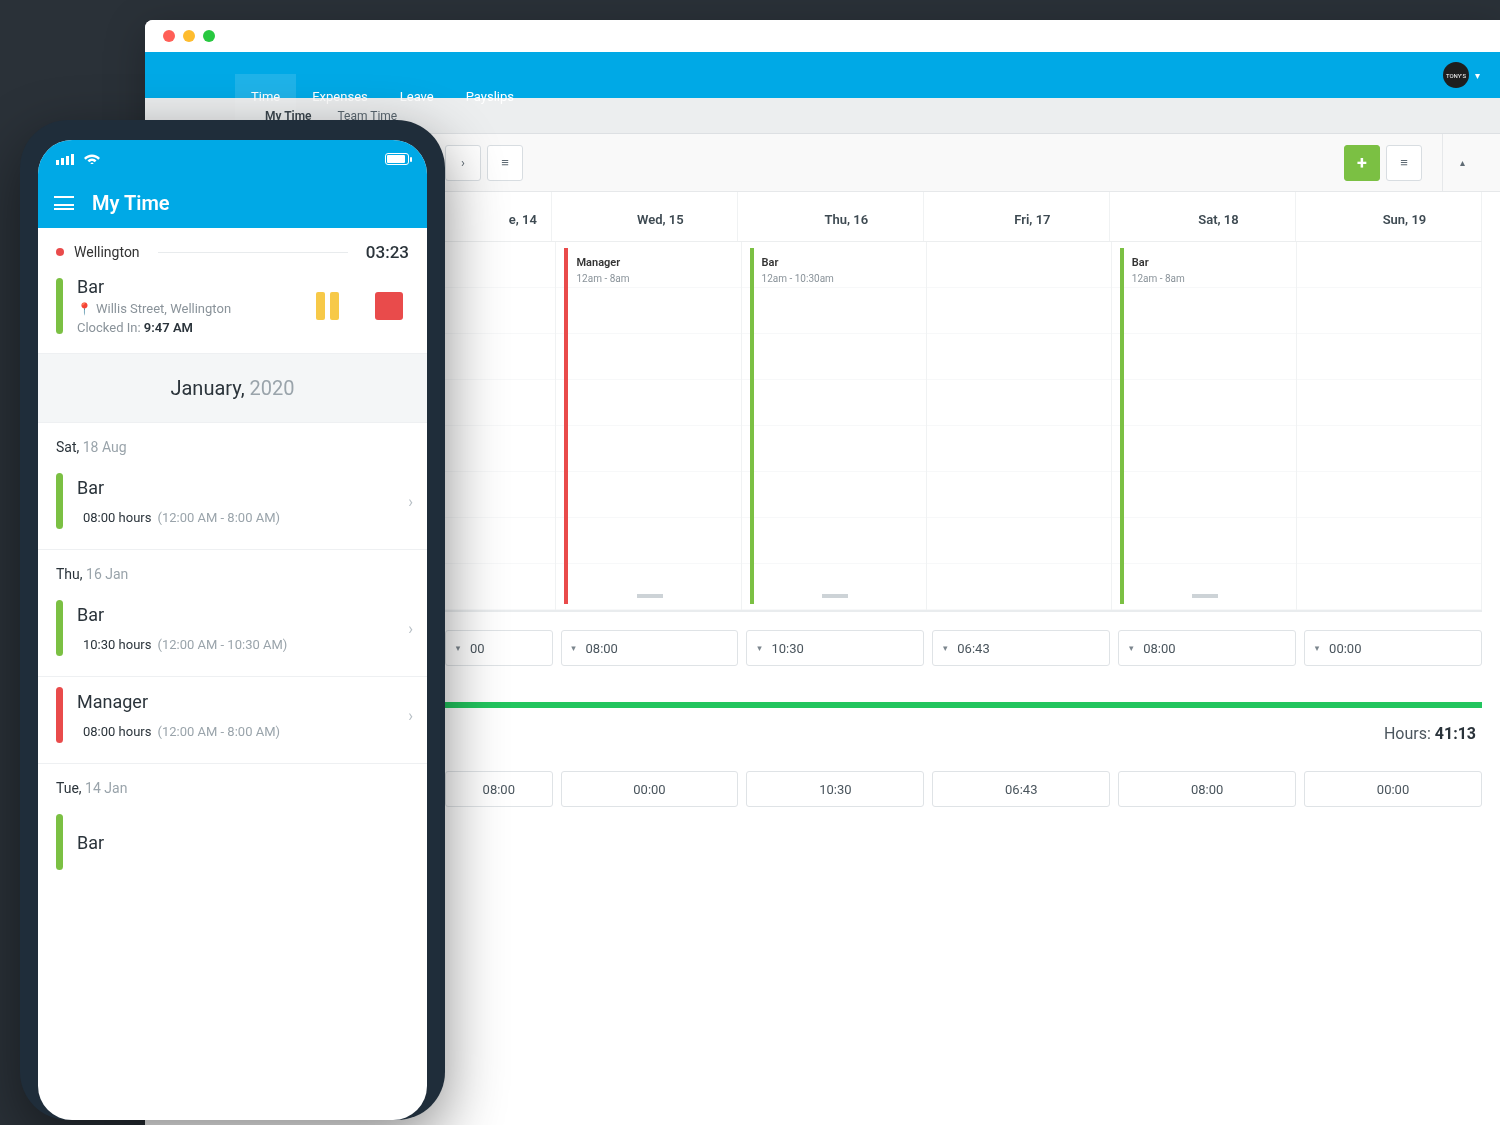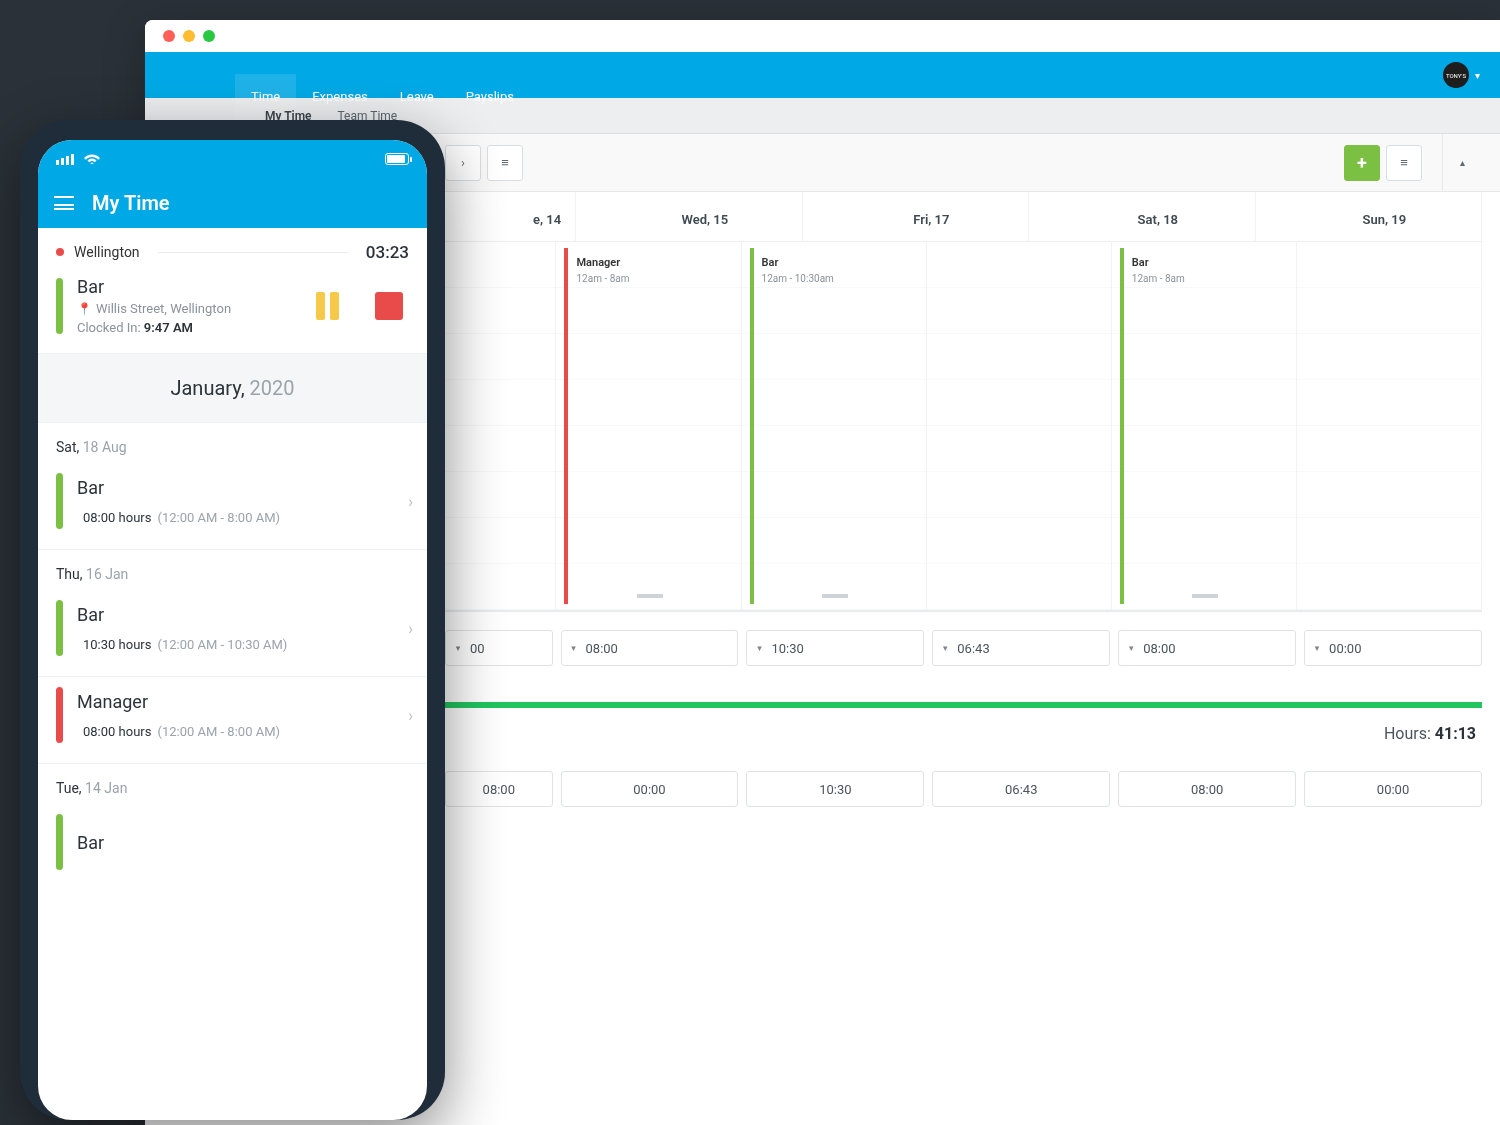--- a/index.html
+++ b/index.html
@@ -143,20 +143,21 @@
     <div class="spacer"></div>
     <div class="iconbtn green">+</div>
     <div class="iconbtn">≡</div>
     <div class="right-edge">▴</div>
   </div>
 
   <div class="calwrap">
     <div class="calhead">
       <div>e, 14</div>
       <div>Wed, 15</div>
+      <div>Thu, 16</div>
       <div>Fri, 17</div>
       <div>Sat, 18</div>
       <div>Sun, 19</div>
     </div>
     <div class="calbody">
       <div class="calcol"></div>
       <div class="calcol">
         <div class="event red">
           <div class="t1">Manager</div>
           <div class="t2">12am - 8am</div>

